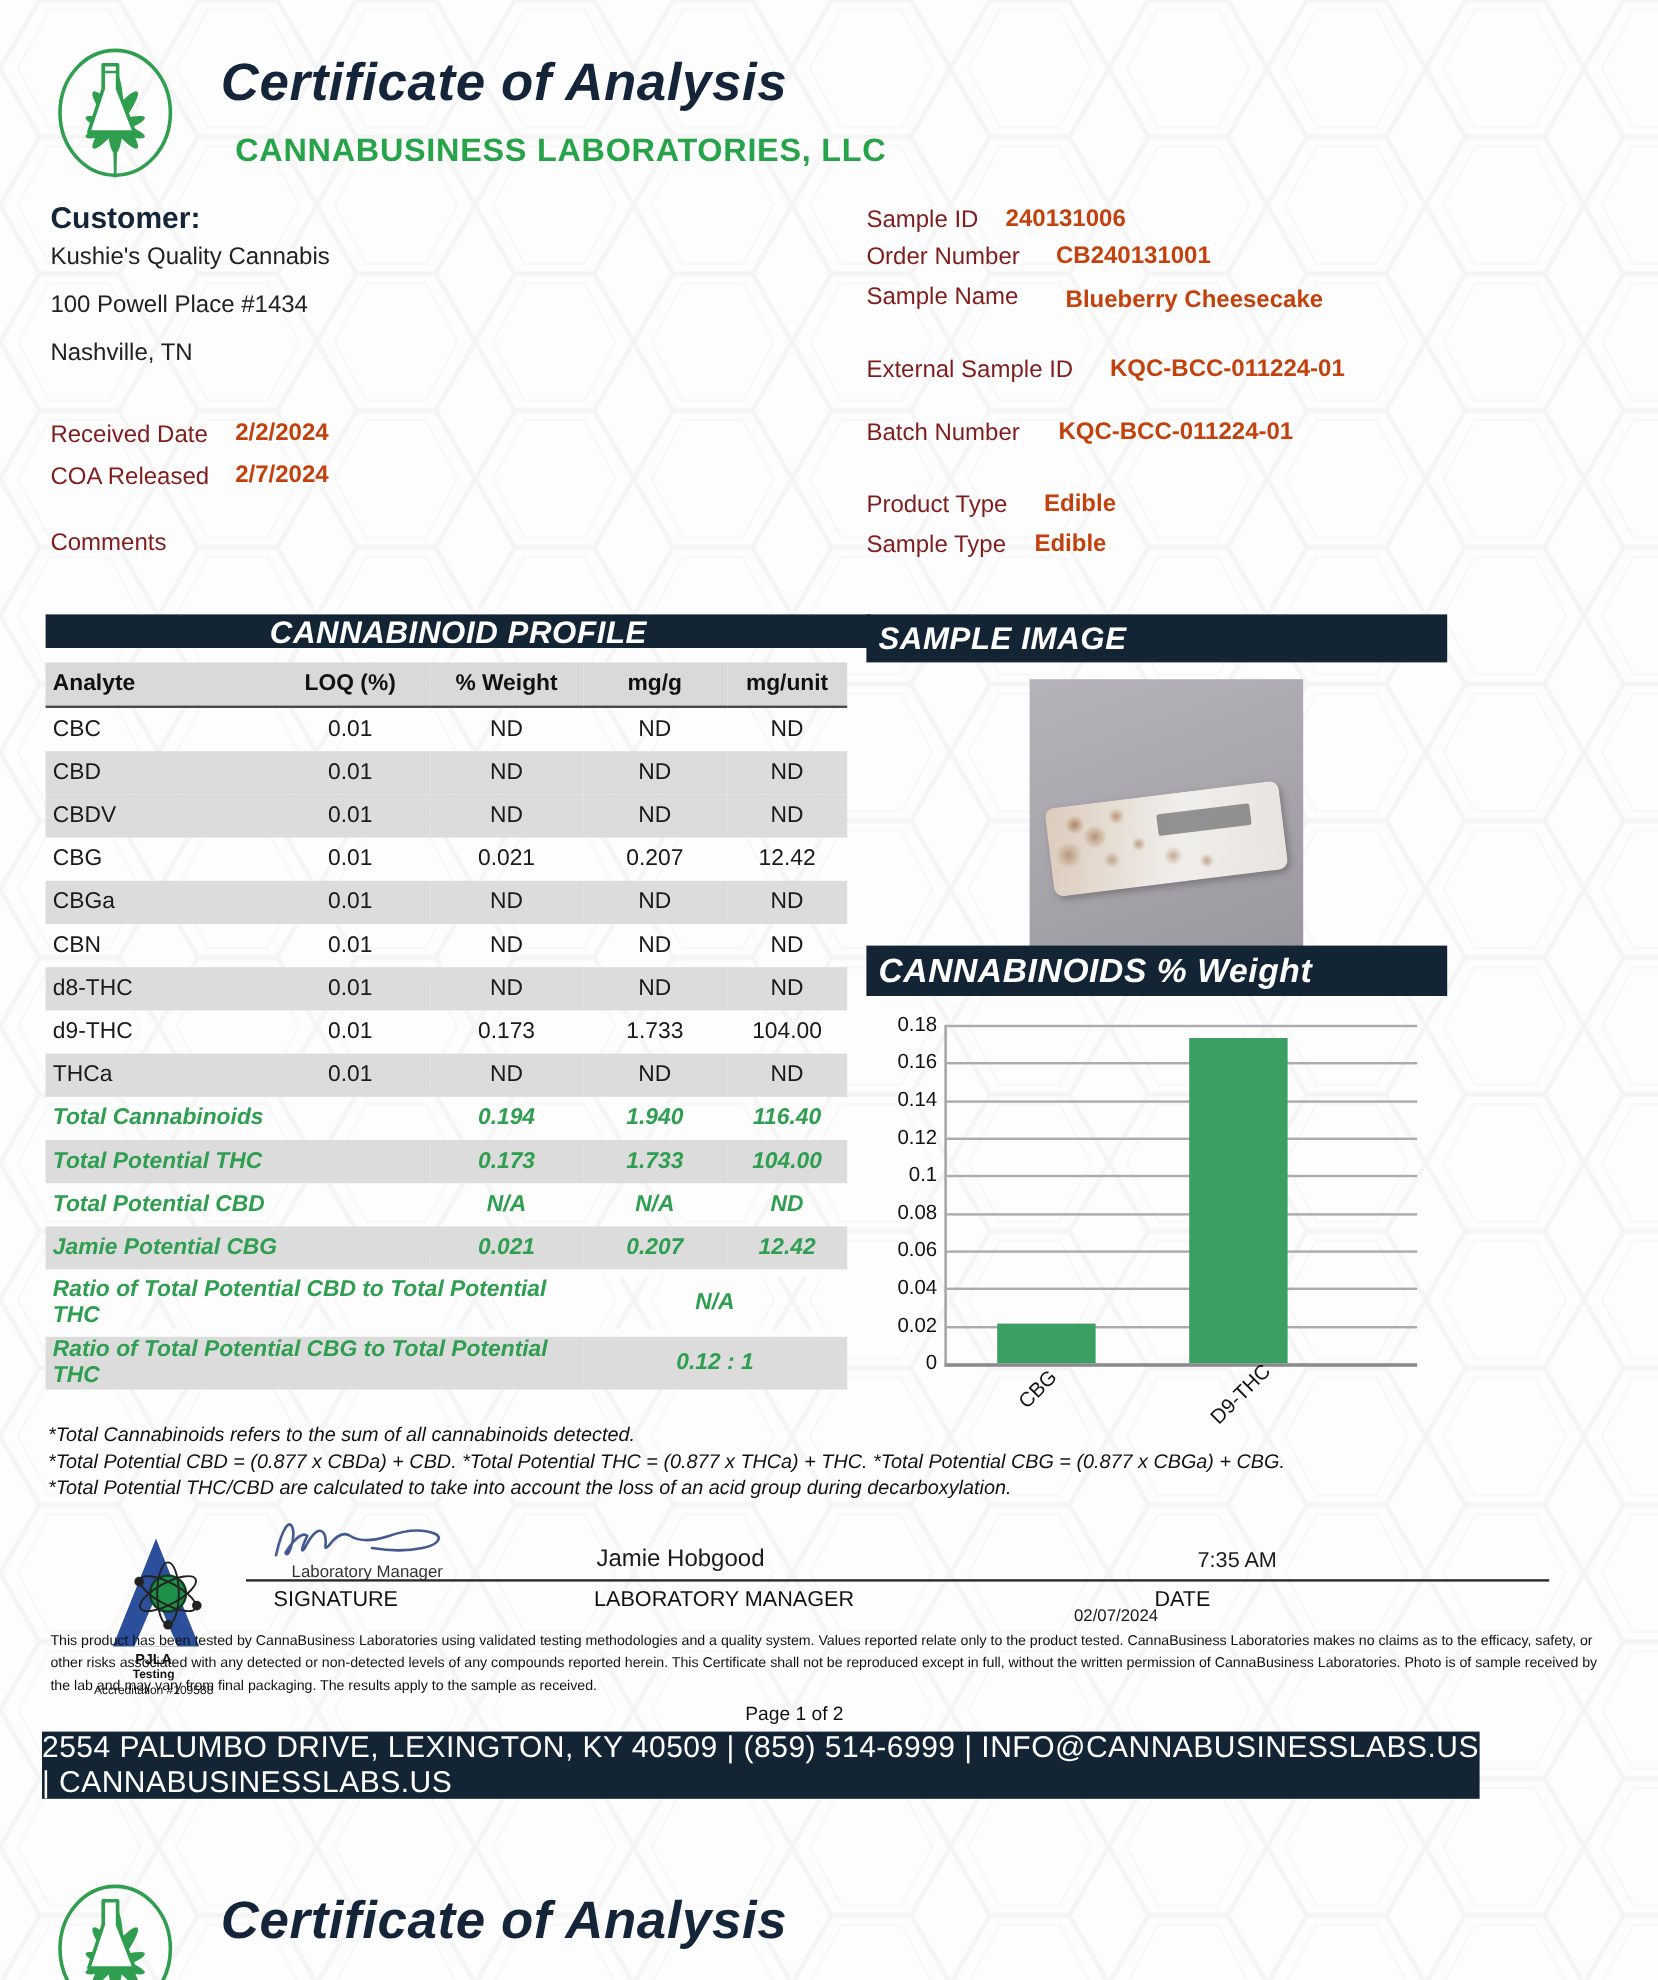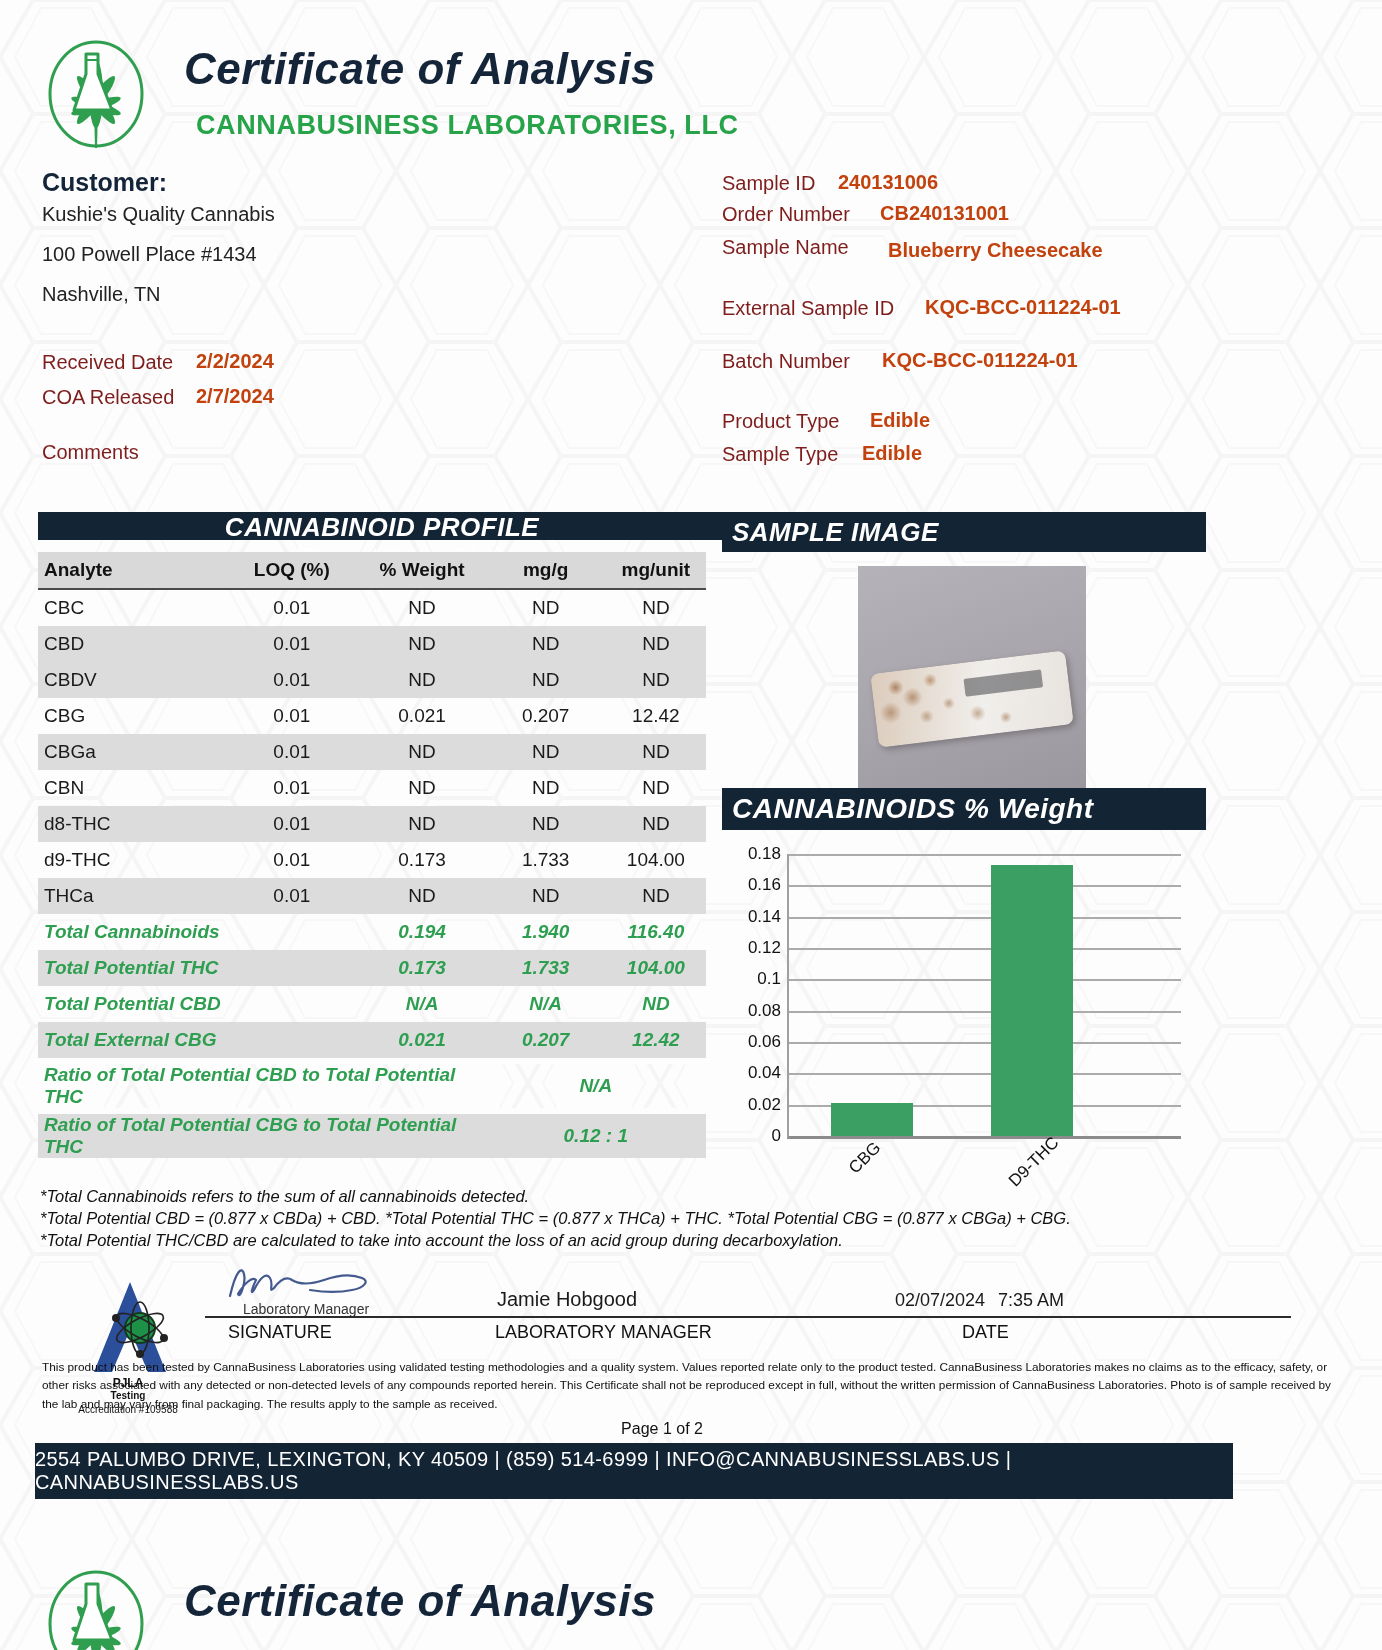--- a/index.html
+++ b/index.html
@@ -75,21 +75,21 @@
   
   .small-lbl { font-size:14px; color:#333; }
   .sig-line { background:#2b2b2b; height:2px; }
   .sig-caption { font-size:18px; color:#111; }
   .pjla-text { font-size:12px; font-weight:bold; text-align:center; color:#111; }
   .pjla-sub { font-size:10px; text-align:center; color:#111; }
   .disclaimer { font-size:11.8px; color:#111; line-height:1.55; }
   .page-label { font-size:16px; color:#111; text-align:center; }
 
   .footer-bar { background:#132435; color:#fff; display:flex; align-items:center; justify-content:center;
-    font-size:20px; letter-spacing:0.4px; }
+    font-size:25px; letter-spacing:0.4px; }
 </style>
 </head>
 <body>
 
 <div class="page">
 
   <svg class="bg-pattern" width="1382" height="1650" xmlns="http://www.w3.org/2000/svg">
     <defs>
       <pattern id="hex" width="132" height="114" patternUnits="userSpaceOnUse">
         <path d="M33 0 L99 0 L132 57 L99 114 L33 114 L0 57 Z" fill="none" stroke="#8a8f98" stroke-width="4" opacity="0.07"></path>
@@ -240,21 +240,21 @@
           <td>1.733</td>
           <td>104.00</td>
         </tr>
         <tr class="total">
           <td colspan="2" class="tlabel">Total Potential CBD</td>
           <td>N/A</td>
           <td>N/A</td>
           <td>ND</td>
         </tr>
         <tr class="total alt">
-          <td colspan="2" class="tlabel">Total External CBG</td>
+          <td colspan="2" class="tlabel">Jamie Potential CBG</td>
           <td>0.021</td>
           <td>0.207</td>
           <td>12.42</td>
         </tr>
       </tbody>
     <tbody>
         <tr class="gap">
           <td colspan="5"></td>
         </tr>
         <tr class="ratio">
@@ -332,21 +332,21 @@
   </svg>
   <div class="abs pjla-text" style="left:82px; top:1376px; width:92px;">PJLA</div>
   <div class="abs pjla-sub" style="left:82px; top:1390px; width:92px; font-weight:bold;">Testing</div>
   <div class="abs pjla-sub" style="left:62px; top:1404px; width:132px;">Accreditation #109588</div>
 
   <svg class="abs" style="left:222px; top:1260px;" width="170" height="46" viewBox="0 0 170 46">
     <path d="M8 36 C14 10 20 6 22 14 C24 22 18 40 16 34 C22 24 30 16 34 20 C30 28 28 36 32 30 C38 18 44 12 48 18 C52 24 46 34 52 28 C58 20 64 16 70 20 C78 25 90 24 102 20 C116 15 130 14 140 18 C148 21 142 28 130 30 C116 33 100 32 88 30" fill="none" stroke="#44598f" stroke-width="2.2" stroke-linecap="round"></path>
   </svg>
   <div class="abs small-lbl" style="left:243px; top:1301px;">Laboratory Manager</div>
   <div class="abs" style="left:497px; top:1288px; font-size:20px;">Jamie Hobgood</div>
-  <div class="abs" style="left:895px; top:1290px; font-size:18px;">02/07/2024</div>
+  <div class="abs" style="left:895px; top:1338px; font-size:14px;">02/07/2024</div>
   <div class="abs" style="left:998px; top:1290px; font-size:18px;">7:35 AM</div>
   <div class="abs sig-line" style="left:205px; top:1316px; width:1086px;"></div>
   <div class="abs sig-caption" style="left:228px; top:1322px;">SIGNATURE</div>
   <div class="abs sig-caption" style="left:495px; top:1322px;">LABORATORY MANAGER</div>
   <div class="abs sig-caption" style="left:962px; top:1322px;">DATE</div>
 
   <div class="abs disclaimer" style="left:42px; top:1358px; width:1302px;">This product has been tested by CannaBusiness Laboratories using validated testing methodologies and a quality system. Values reported relate only to the product tested.  CannaBusiness Laboratories makes no claims as to the efficacy, safety, or other risks associated with any detected or non-detected levels of any compounds reported herein.  This Certificate shall not be reproduced except in full, without the written permission of CannaBusiness Laboratories.   Photo is of sample received by the lab and may vary from final packaging. The results apply to the sample as received.</div>
   <div class="abs page-label" style="left:42px; top:1420px; width:1240px;">Page 1  of  2</div>
   <div class="abs footer-bar" style="left:35px; top:1443px; width:1198px; height:56px;">2554 PALUMBO DRIVE, LEXINGTON, KY 40509    |    (859) 514-6999    |    INFO@CANNABUSINESSLABS.US    |    CANNABUSINESSLABS.US</div>
 

